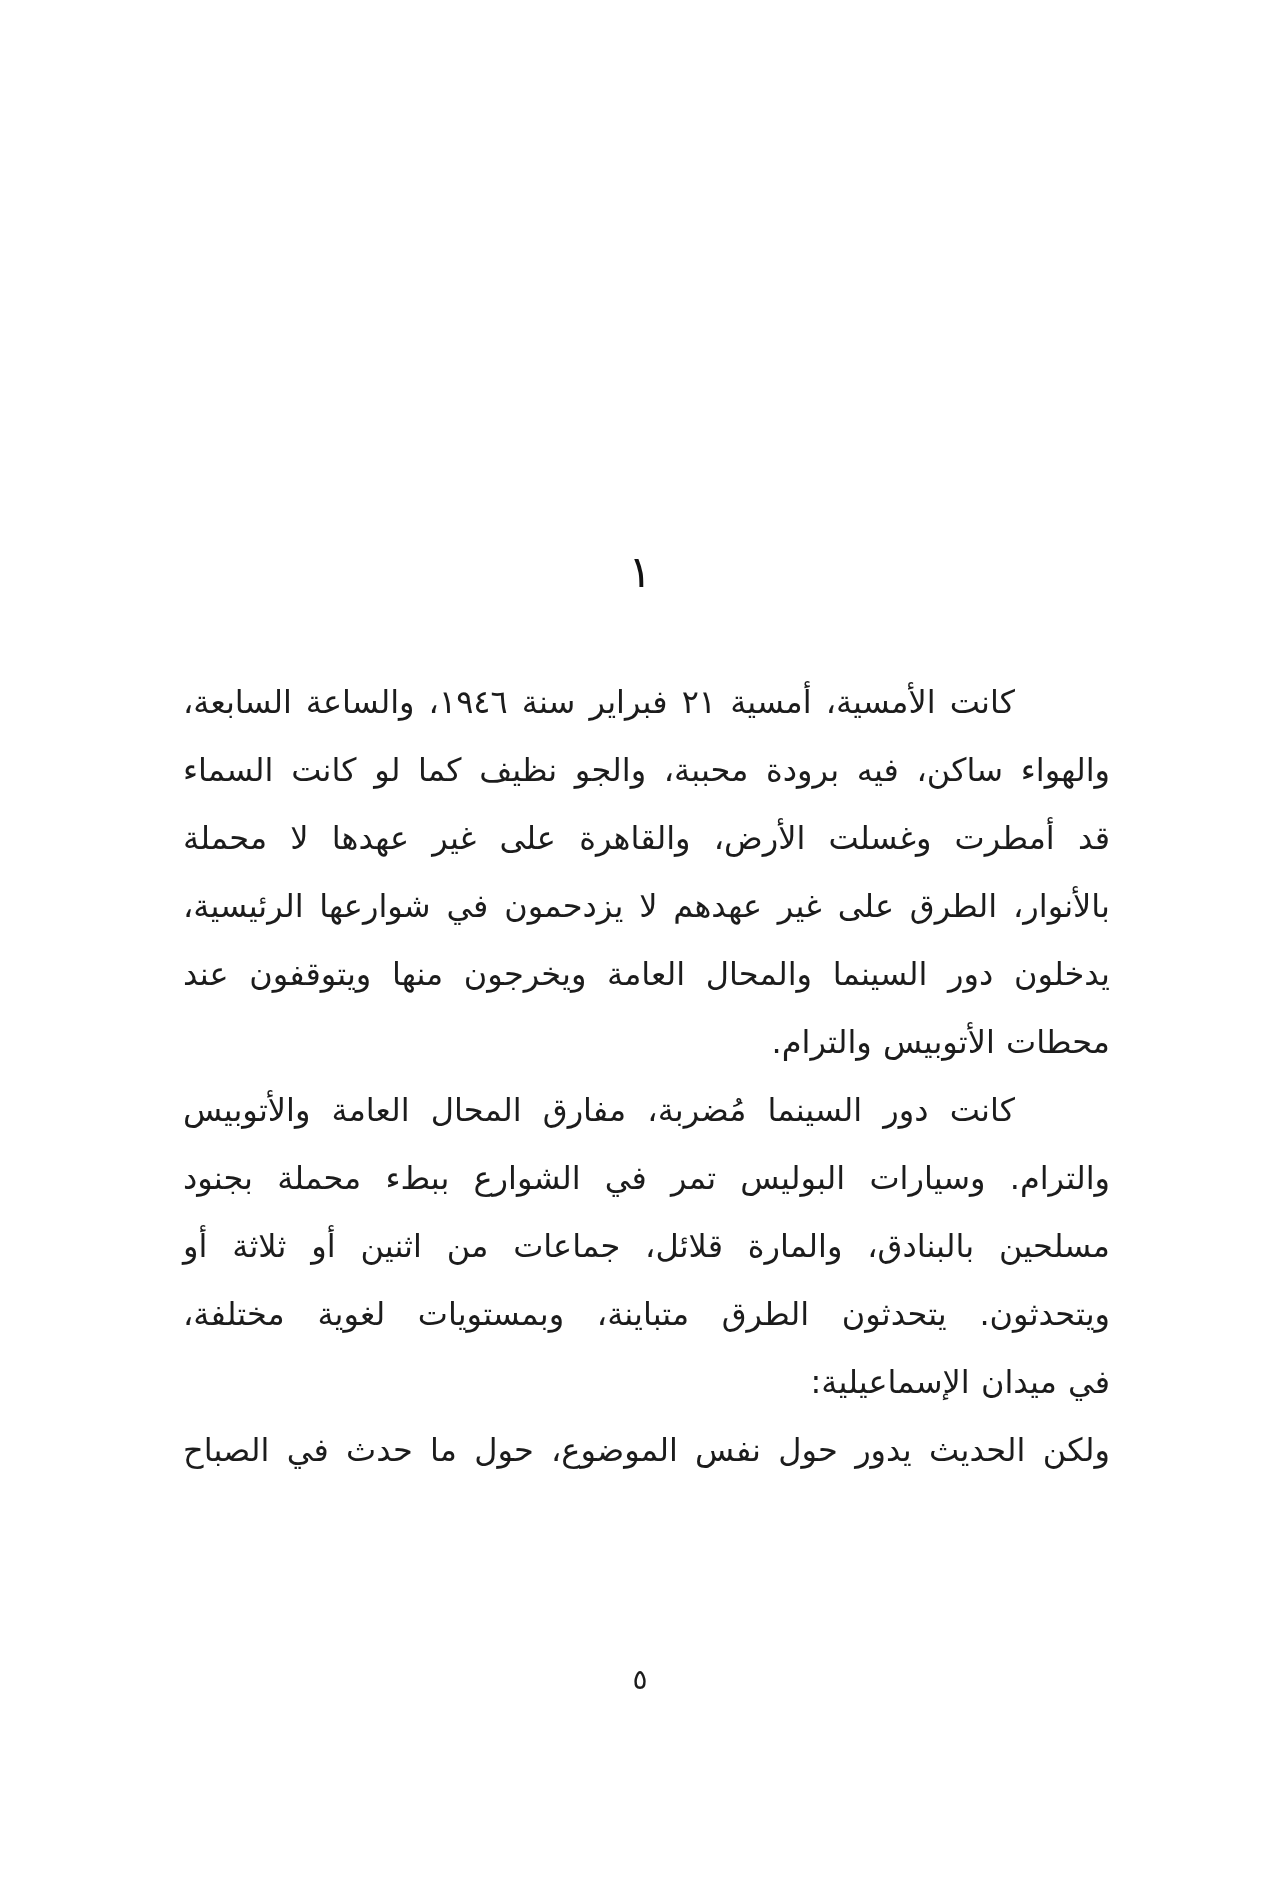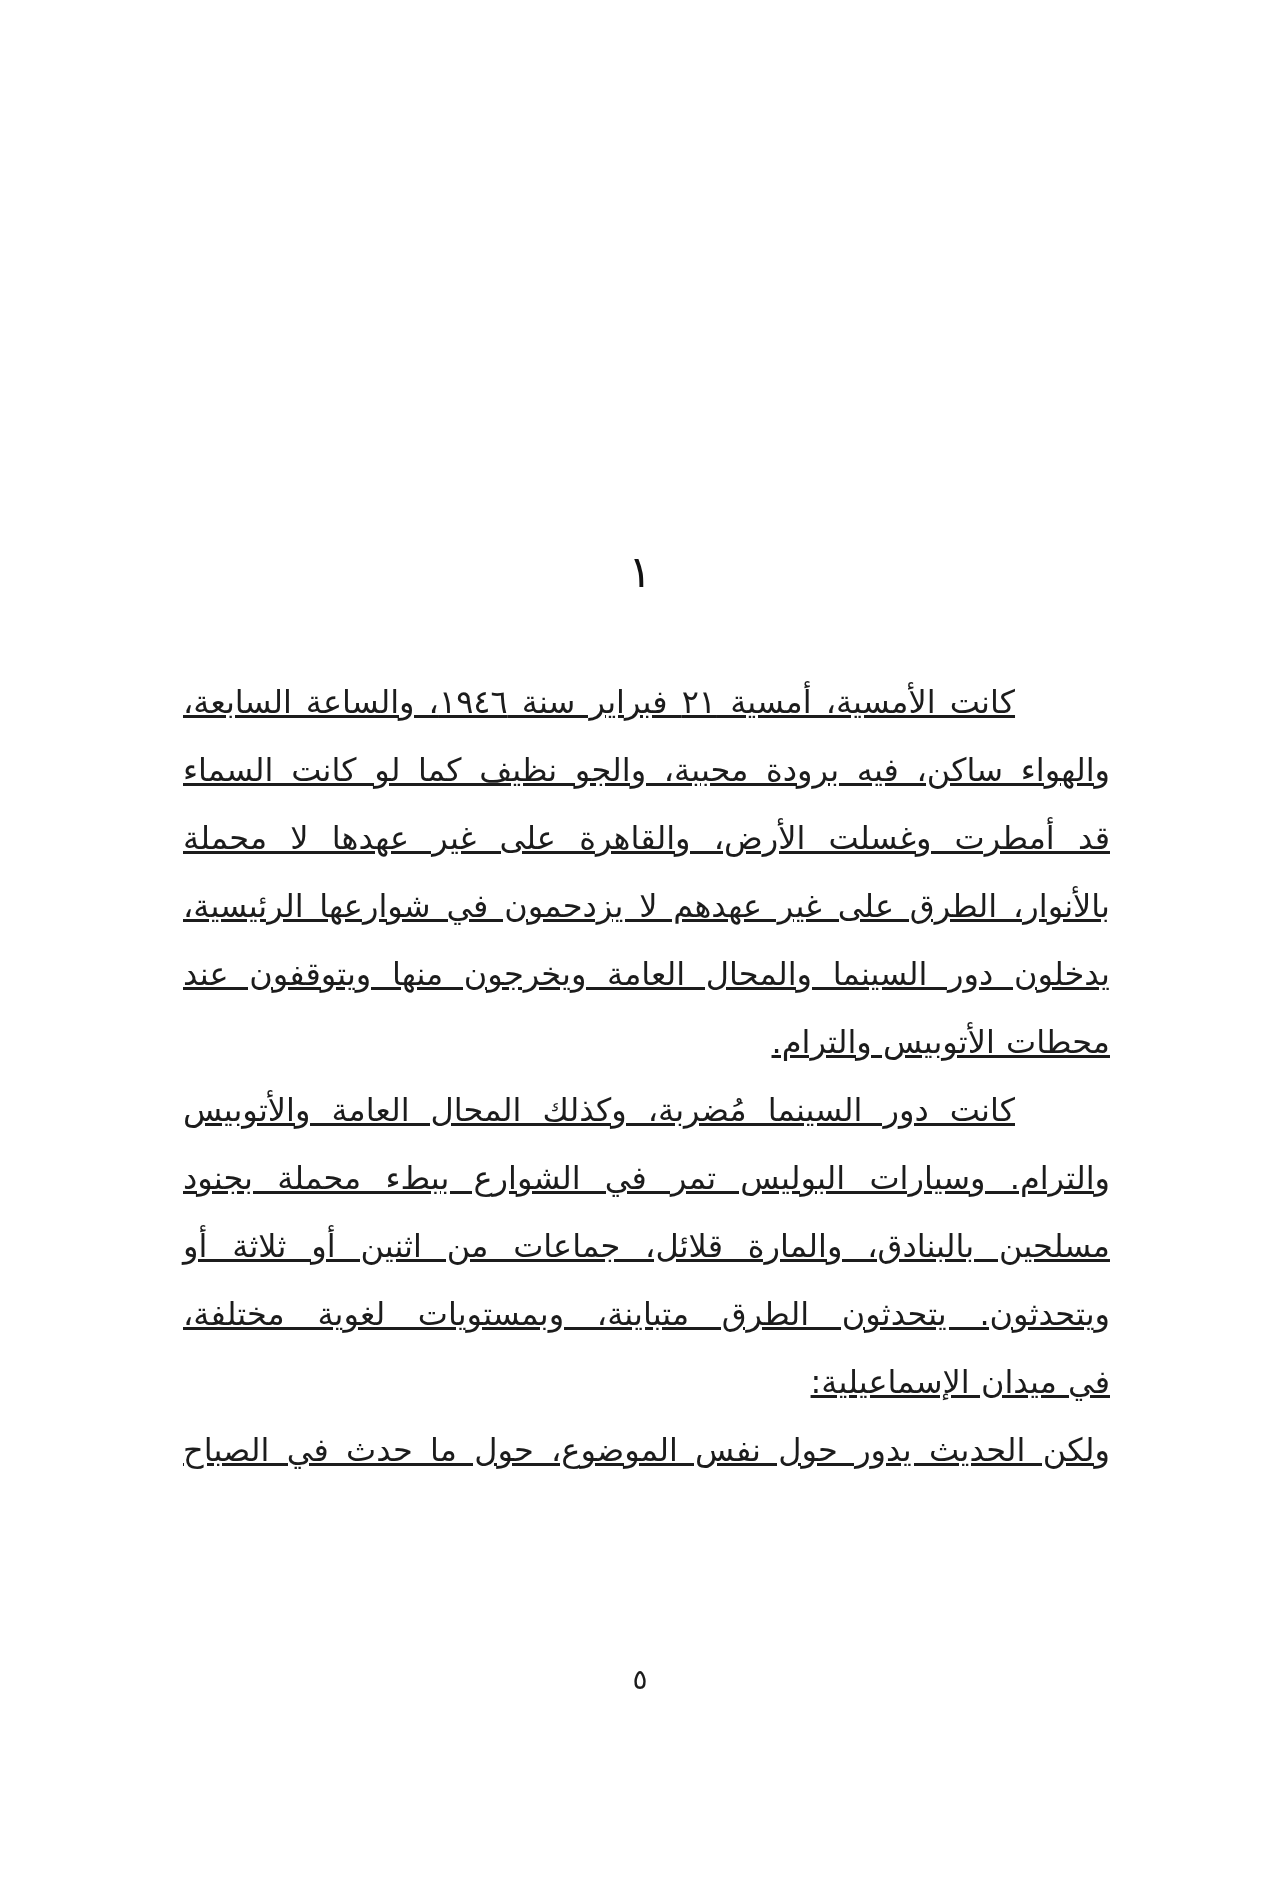--- a/index.html
+++ b/index.html
@@ -28,21 +28,20 @@
   }
   .text-block {
     position: absolute;
     top: 668px;
     right: 170px;
     width: 927px;
     direction: rtl;
     unicode-bidi: embed;
     font-size: 32px;
     color: #1c1c1c;
-    text-decoration: underline;
   }
   .line {
     height: 68px;
     line-height: 68px;
     text-align: justify;
     text-align-last: justify;
     word-spacing: 1px;
   }
   .line.indent {
     padding-right: 95px;
@@ -70,21 +69,21 @@
 
   <div class="text-block">
 
     <div class="line indent">كانت الأمسية، أمسية ٢١ فبراير سنة ١٩٤٦، والساعة السابعة،</div>
     <div class="line">والهواء ساكن، فيه برودة محببة، والجو نظيف كما لو كانت السماء</div>
     <div class="line">قد أمطرت وغسلت الأرض، والقاهرة على غير عهدها لا محملة</div>
     <div class="line">بالأنوار، الطرق على غير عهدهم لا يزدحمون في شوارعها الرئيسية،</div>
     <div class="line">يدخلون دور السينما والمحال العامة ويخرجون منها ويتوقفون عند</div>
     <div class="line para-end">محطات الأتوبيس والترام.</div>
 
-    <div class="line indent">كانت دور السينما مُضربة، وكذلك المحال العامة والأتوبيس</div>
+    <div class="line indent">كانت دور السينما مُضربة، مفارق المحال العامة والأتوبيس</div>
     <div class="line">والترام. وسيارات البوليس تمر في الشوارع ببطء محملة بجنود</div>
     <div class="line">مسلحين بالبنادق، والمارة قلائل، جماعات من اثنين أو ثلاثة أو</div>
     <div class="line">ويتحدثون. يتحدثون الطرق متباينة، وبمستويات لغوية مختلفة،</div>
     <div class="line para-end">في ميدان الإسماعيلية:</div>
     <div class="line">ولكن الحديث يدور حول نفس الموضوع، حول ما حدث في الصباح</div>
 
 
   </div>
 
   <div class="page-number">٥</div>

